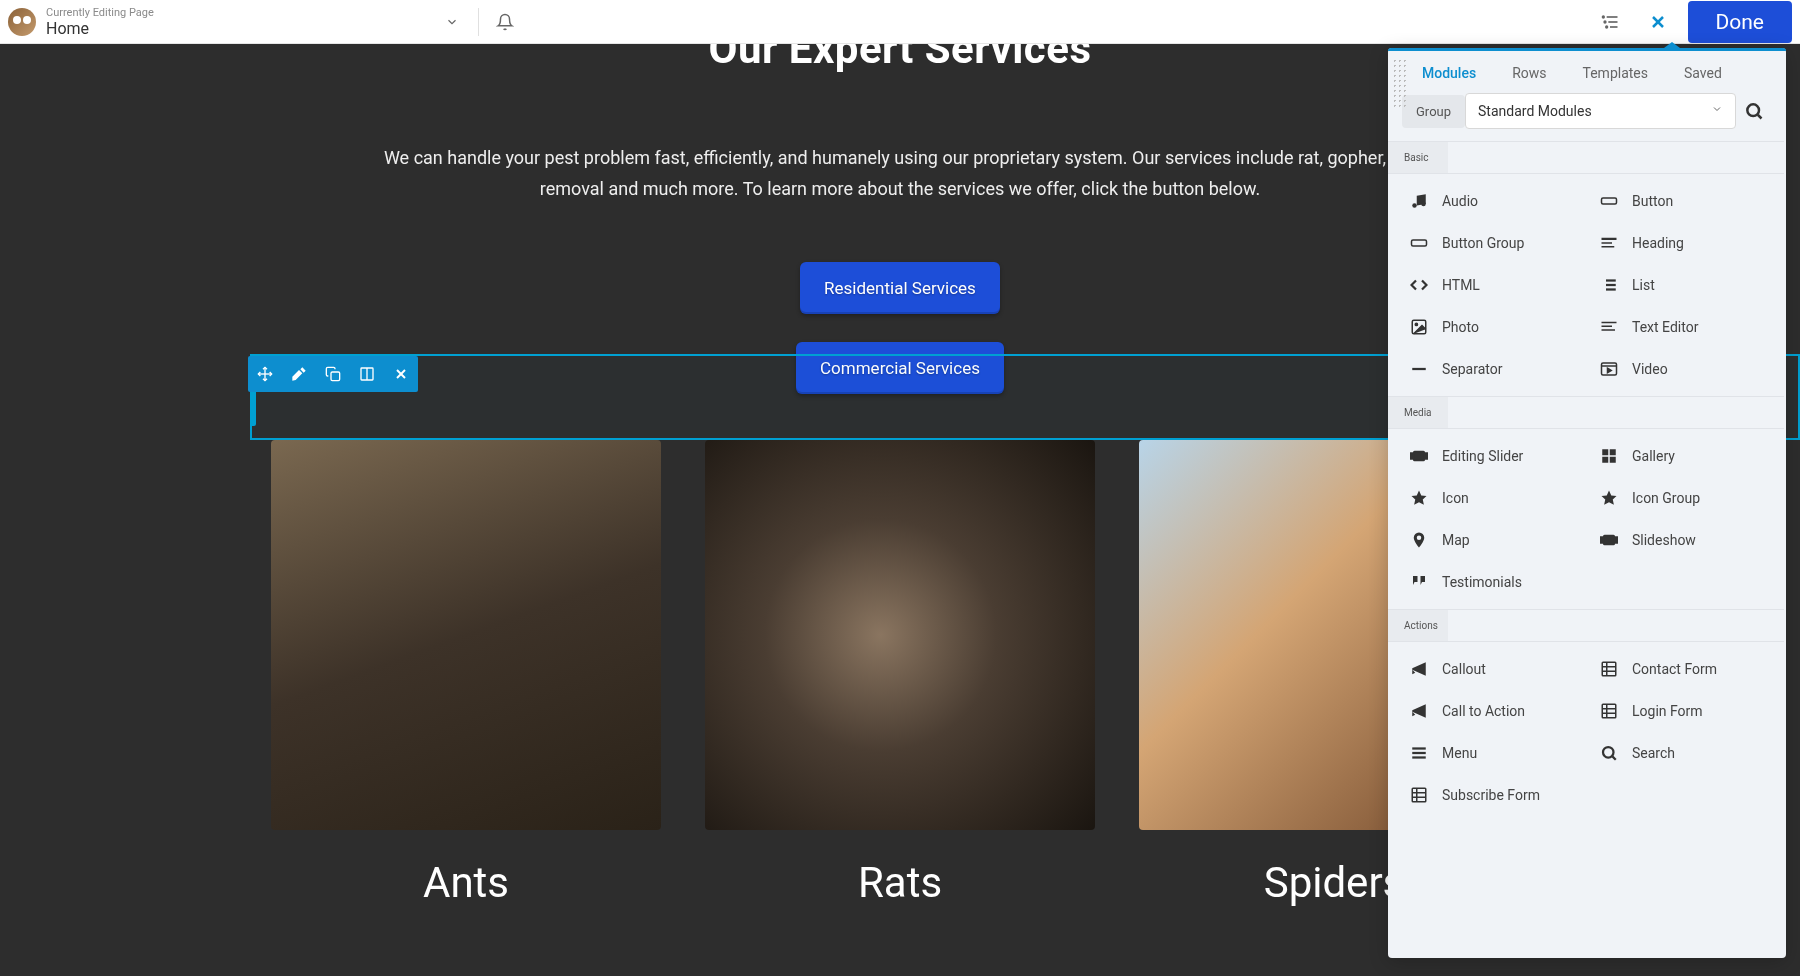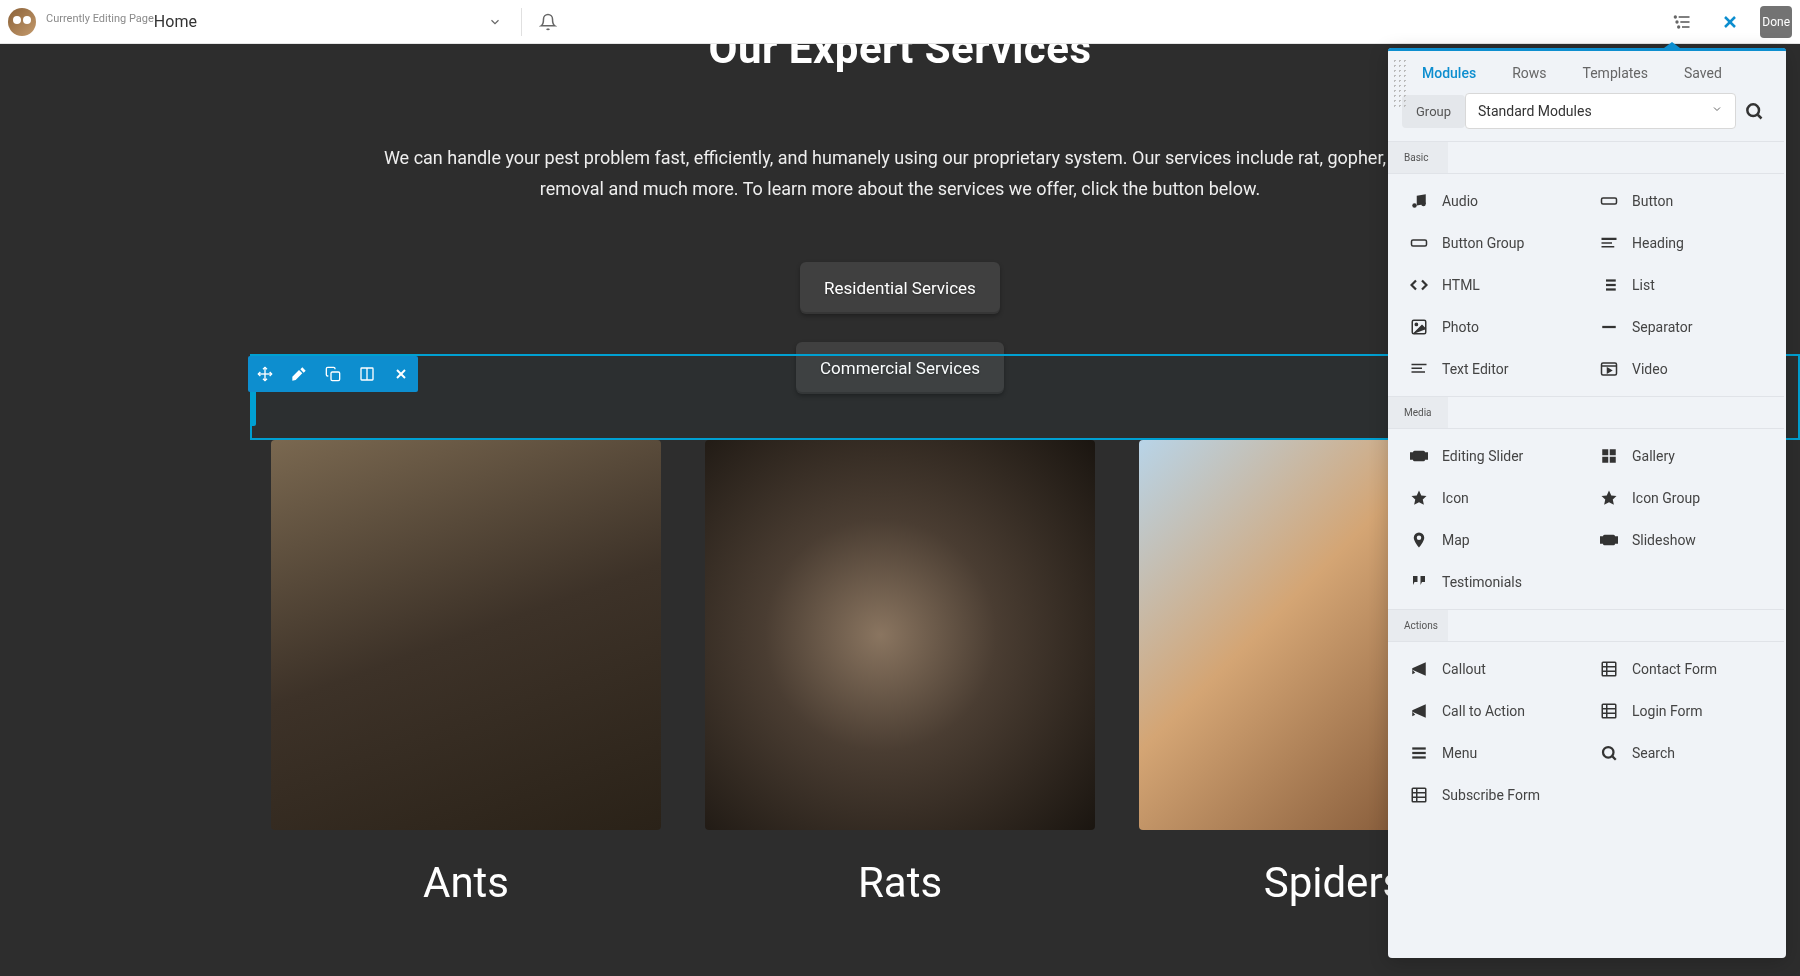--- a/index.html
+++ b/index.html
@@ -1,34 +1,34 @@
 <!DOCTYPE html>
 <html><head>
 <meta charset="utf-8">
 <style>
 *{margin:0;padding:0;box-sizing:border-box;font-family:-apple-system,BlinkMacSystemFont,"Segoe UI",Roboto,sans-serif}
 body{width:1800px;height:976px;overflow:hidden;background:#fff;position:relative}
 .topbar{height:44px;background:#fff;border-bottom:1px solid #e5e5e5;display:flex;align-items:center;padding:0 8px;position:relative;z-index:100}
 .logo{width:28px;height:28px;margin-right:10px;background:linear-gradient(135deg,#8b6239,#c49a6c);border-radius:50%;position:relative}
 .logo::before{content:"";position:absolute;width:8px;height:8px;background:#fff;border-radius:50%;top:8px;left:5px}
 .logo::after{content:"";position:absolute;width:8px;height:8px;background:#fff;border-radius:50%;top:8px;right:5px}
-.page-info{display:flex;flex-direction:row;margin-right:280px}
+.page-info{display:flex;flex-direction:column;margin-right:280px}
 .editing-label{font-size:11px;color:#8a8a8a}
 .page-name{font-size:16px;color:#333}
 .chevron{width:36px;height:36px;display:flex;align-items:center;justify-content:center;color:#666;cursor:pointer}
 .topbar-divider{width:1px;height:28px;background:#e0e0e0;margin:0 8px}
 .bell{width:36px;height:36px;display:flex;align-items:center;justify-content:center;color:#666;cursor:pointer}
 .topbar-right{margin-left:auto;display:flex;align-items:center;gap:12px}
 .outline-btn,.close-x{width:36px;height:36px;display:flex;align-items:center;justify-content:center;color:#666;cursor:pointer}
 .close-x{color:#0d8ecf;font-size:22px}
-.done-btn{background:#737373;color:#fff;border:none;padding:9px 2px;border-radius:4px;font-size:12px;cursor:pointer}
+.done-btn{background:#1d4ed8;color:#fff;border:none;padding:9px 28px;border-radius:4px;font-size:21px;cursor:pointer}
 .canvas{position:absolute;top:44px;left:0;right:0;bottom:0;background:#2d2d2d;color:#fff;overflow:hidden}
 .section-title{text-align:center;font-size:42px;font-weight:700;color:#fff;margin-top:-20px;letter-spacing:.5px}
 .section-desc{max-width:1100px;margin:70px auto 0;text-align:center;font-size:18px;line-height:1.7;color:#eee}
-.btn-green{display:block;margin:8px auto;background:#404040;color:#fff;border:none;padding:16px 24px;border-radius:6px;font-size:17px;text-shadow:0 1px 2px rgba(0,0,0,.3);box-shadow:inset 0 -2px 0 rgba(0,0,0,.15),0 2px 4px rgba(0,0,0,.3);cursor:pointer}
+.btn-green{display:block;margin:8px auto;background:#1d4ed8;color:#fff;border:none;padding:16px 24px;border-radius:6px;font-size:17px;text-shadow:0 1px 2px rgba(0,0,0,.3);box-shadow:inset 0 -2px 0 rgba(0,0,0,.15),0 2px 4px rgba(0,0,0,.3);cursor:pointer}
 .btn-wrap1{margin-top:58px}
 .btn-wrap2{margin-top:28px;position:relative}
 .selected-row{position:absolute;left:250px;right:0;top:310px;height:86px;border:2px solid #00a0d2;background:rgba(0,160,210,.02)}
 .selected-row::before{content:"";position:absolute;left:-2px;top:12px;bottom:12px;width:6px;background:#00a0d2;border-radius:2px}
 .row-toolbar{position:absolute;left:248px;top:312px;height:36px;background:#0d8ecf;display:flex;align-items:center;z-index:50;border-radius:2px}
 .row-toolbar .tbtn{width:34px;height:36px;display:flex;align-items:center;justify-content:center;color:#fff;cursor:pointer}
 .cards{display:flex;gap:44px;justify-content:center;margin-top:46px;padding:0 260px}
 .card{width:390px}
 .card-img{width:100%;height:390px;border-radius:4px;background:#3a3a3a}
 .card-img.ants{background:linear-gradient(160deg,#7a6850 0%,#3d3228 50%,#2a2218 100%)}
@@ -250,35 +250,35 @@
             <svg width="18" height="18" viewBox="0 0 24 24" fill="none" stroke="currentColor" stroke-width="2">
               <rect x="3" y="3" width="18" height="18" rx="2"></rect>
               <circle cx="8.5" cy="8.5" r="1.5" fill="currentColor"></circle>
               <polyline points="21 15 16 10 5 21" fill="currentColor"></polyline>
             </svg>
           </span>
           <span>Photo</span>
         </div>
         <div class="mod-item">
           <span class="mod-icon">
-            <svg width="18" height="18" viewBox="0 0 24 24" fill="none" stroke="currentColor" stroke-width="3">
-              <line x1="3" y1="12" x2="21" y2="12"></line>
-            </svg>
-          </span>
-          <span>Separator</span>
-        </div>
-        <div class="mod-item">
-          <span class="mod-icon">
             <svg width="18" height="18" viewBox="0 0 24 24" fill="currentColor">
               <rect x="2" y="5" width="20" height="2"></rect>
               <rect x="2" y="10" width="14" height="2"></rect>
               <rect x="2" y="15" width="18" height="2"></rect>
             </svg>
           </span>
           <span>Text Editor</span>
+        </div>
+        <div class="mod-item">
+          <span class="mod-icon">
+            <svg width="18" height="18" viewBox="0 0 24 24" fill="none" stroke="currentColor" stroke-width="3">
+              <line x1="3" y1="12" x2="21" y2="12"></line>
+            </svg>
+          </span>
+          <span>Separator</span>
         </div>
         <div class="mod-item">
           <span class="mod-icon">
             <svg width="18" height="18" viewBox="0 0 24 24" fill="none" stroke="currentColor" stroke-width="2">
               <rect x="2" y="4" width="20" height="16" rx="2"></rect>
               <line x1="2" y1="8" x2="22" y2="8"></line>
               <polygon points="10 11 15 14 10 17" fill="currentColor"></polygon>
             </svg>
           </span>
           <span>Video</span>

